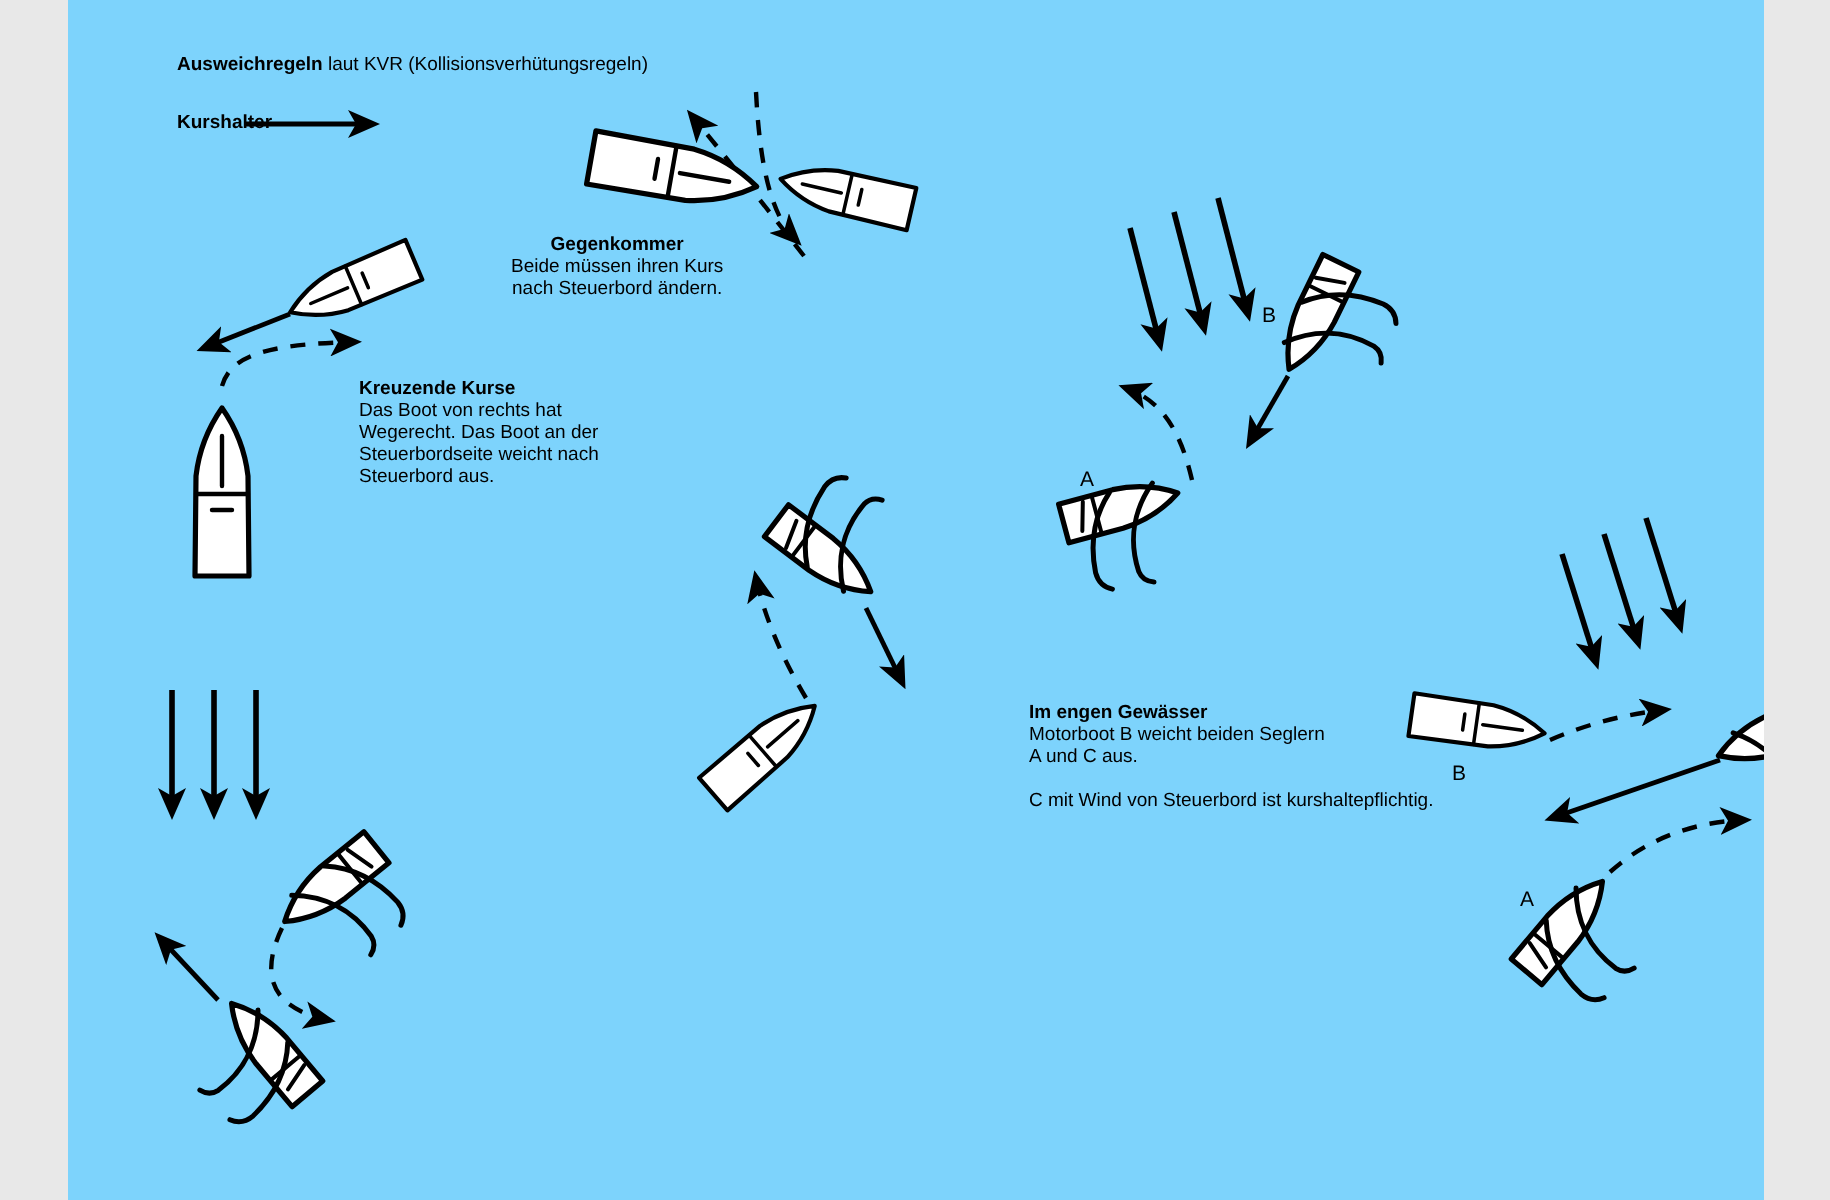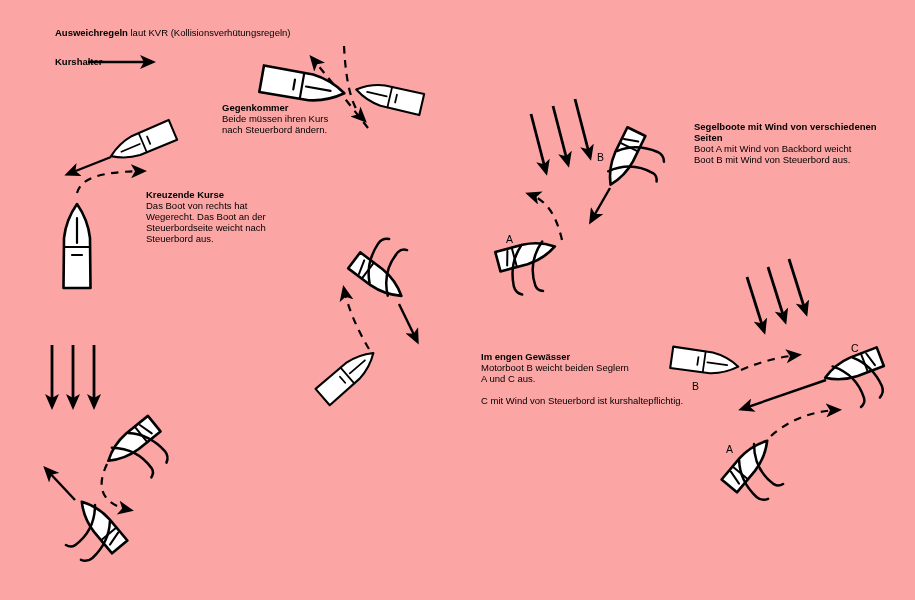--- a/index.html
+++ b/index.html
@@ -1,17 +1,17 @@
 <!DOCTYPE html>
 <html><head>
 <meta charset="utf-8">
 <style>
   html,body{margin:0;padding:0;background:#e8e8e8;}
   .page{
-    position:relative;width:915px;height:600px;background:#fca5a5;
+    position:relative;width:848px;height:600px;background:#7dd3fc;
     font-family:"Liberation Sans","DejaVu Sans",sans-serif;color:#000;
     overflow:hidden;margin:0 auto;
   }
   .page svg{position:absolute;left:0;top:0;}
   .tb{position:absolute;font-size:9.5px;line-height:11px;}
   .tb .h{font-weight:bold;white-space:pre-line;}
   .tb .p{white-space:pre-line;}
   .tb .p + .p{margin-top:11px;}
   .hdr{position:absolute;left:55px;top:27px;font-size:9.5px;}
   .hdr .b{font-weight:bold;}
@@ -20,42 +20,36 @@
 </style>
 </head>
 <body>
 
 <div class="page">
 
   <div class="hdr"><span class="b">Ausweichregeln</span><span> laut KVR (Kollisionsverhütungsregeln)</span></div>
 
   <div class="legend-label">Kurshalter</div>
 
-  <div class="tb" style="left:222px;top:102px;">
+  <div class="tb" style="left:222px;top:117px;text-align:center;">
     <div class="h">Gegenkommer</div>
     <div class="p">Beide müssen ihren Kurs
 nach Steuerbord ändern.</div>
   </div>
 
   <div class="tb" style="left:110px;top:189px;margin-left:36px;">
     <div class="h">Kreuzende Kurse</div>
     <div class="p">Das Boot von rechts hat
 Wegerecht. Das Boot an der
 Steuerbordseite weicht nach
 Steuerbord aus.</div>
   </div>
 
 
 
-  <div class="tb" style="left:694px;top:121px;">
-    <div class="h">Segelboote mit Wind von verschiedenen
-Seiten</div>
-    <div class="p">Boot A mit Wind von Backbord weicht
-Boot B mit Wind von Steuerbord aus.</div>
-  </div>
 
   <div class="tb" style="left:481px;top:351px;">
     <div class="h">Im engen Gewässer</div>
     <div class="p">Motorboot B weicht beiden Seglern
 A und C aus.</div>
     <div class="p">C mit Wind von Steuerbord ist kurshaltepflichtig.</div>
   </div>
 
   <svg width="915" height="600" viewBox="0 0 915 600">
     <defs>

